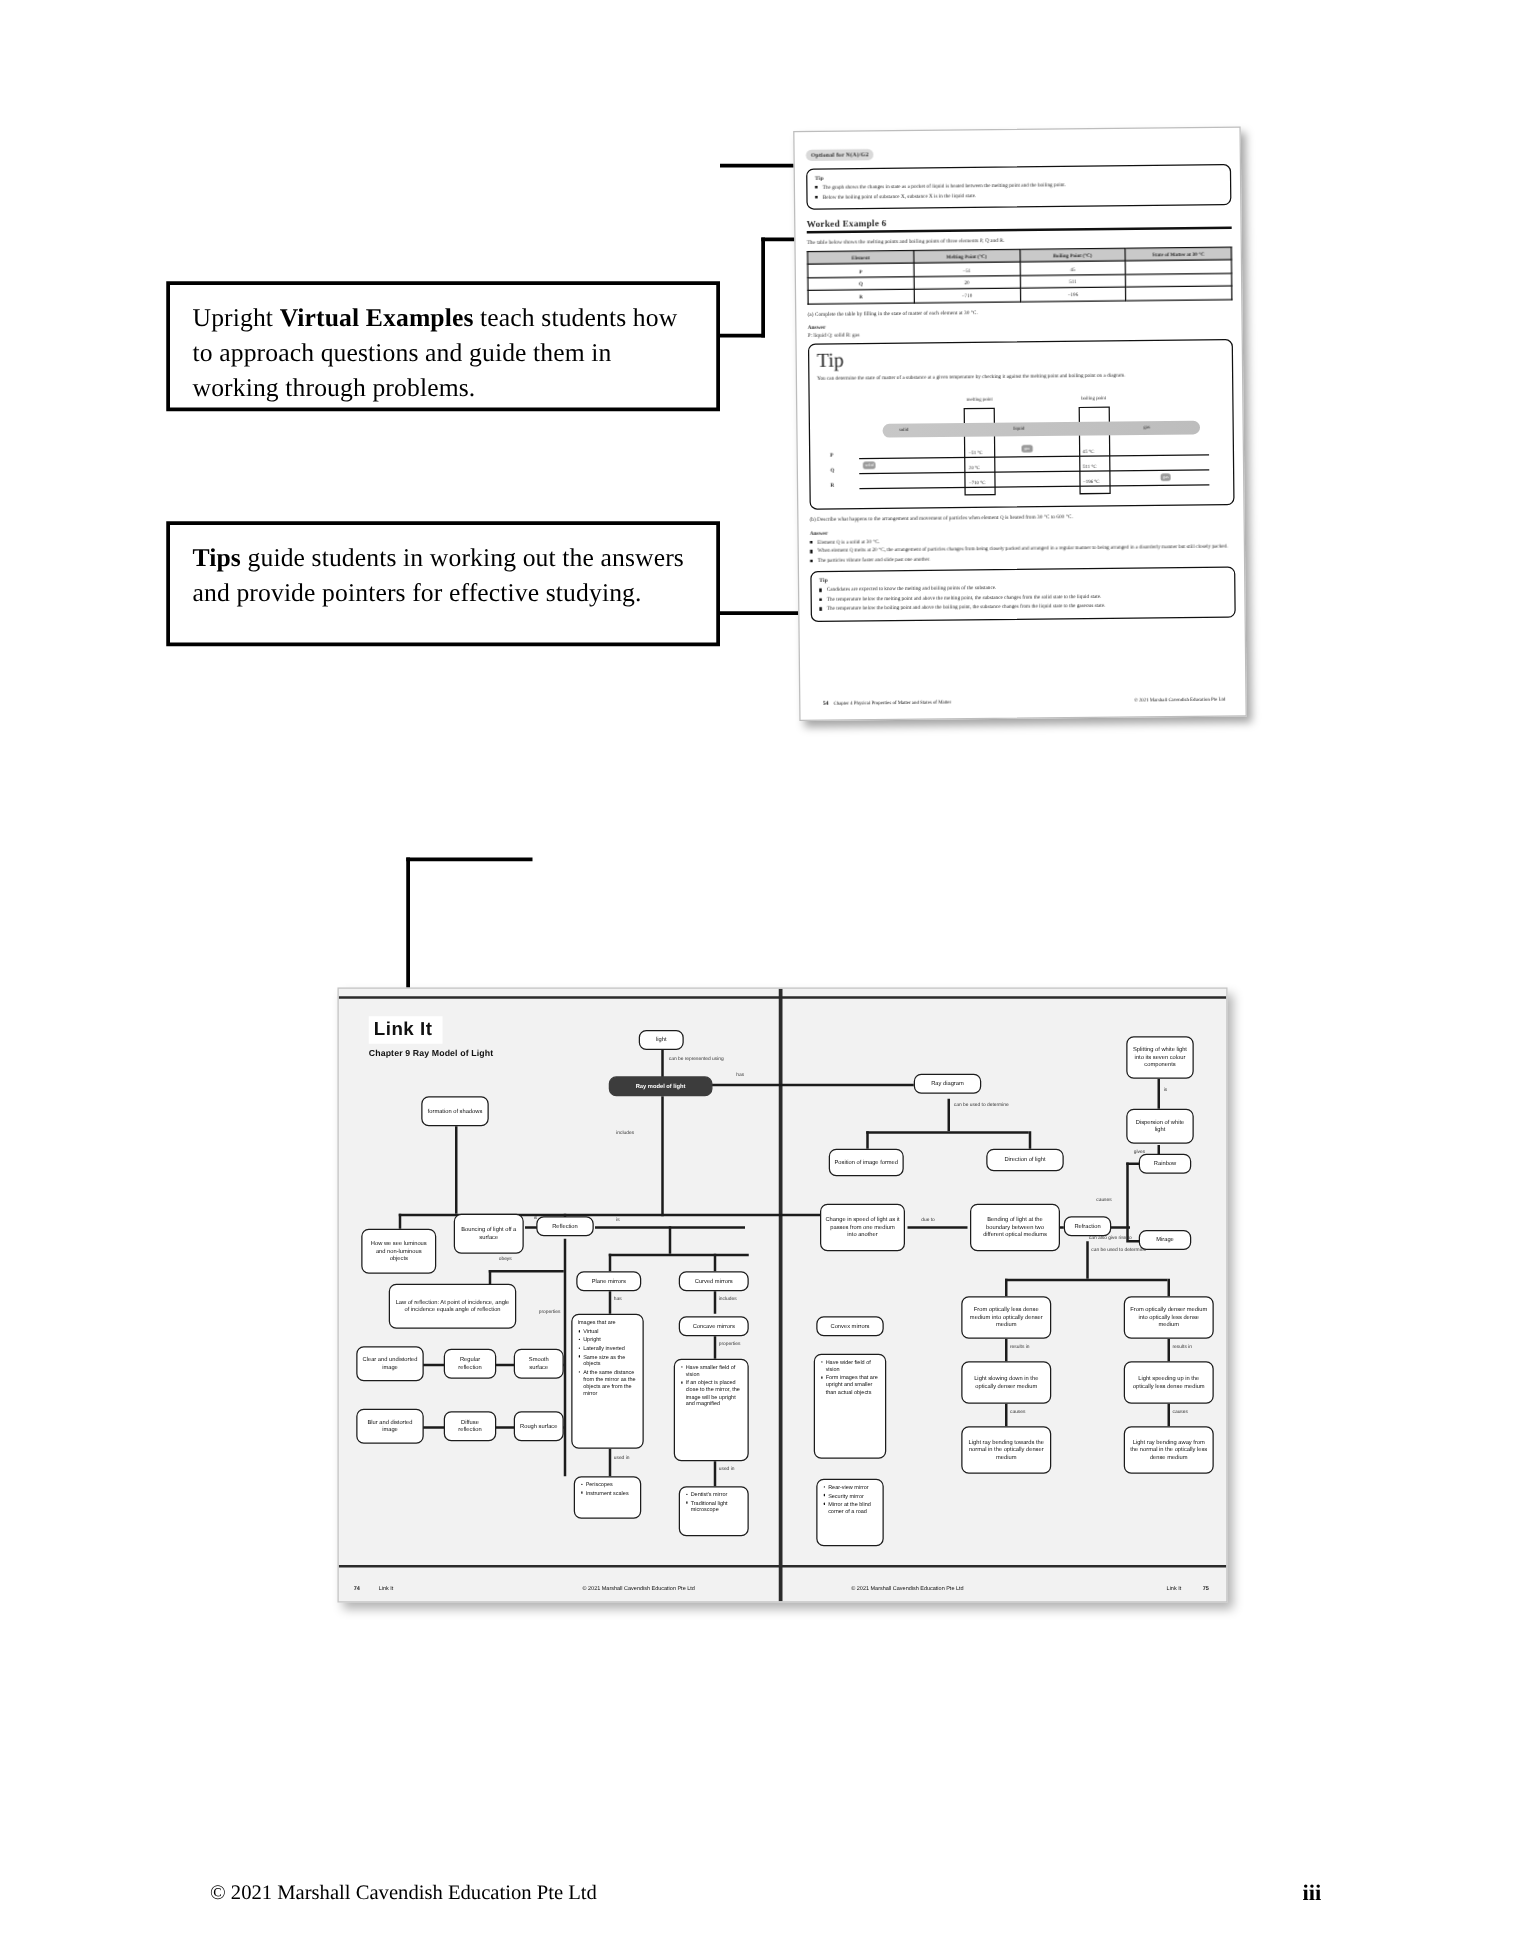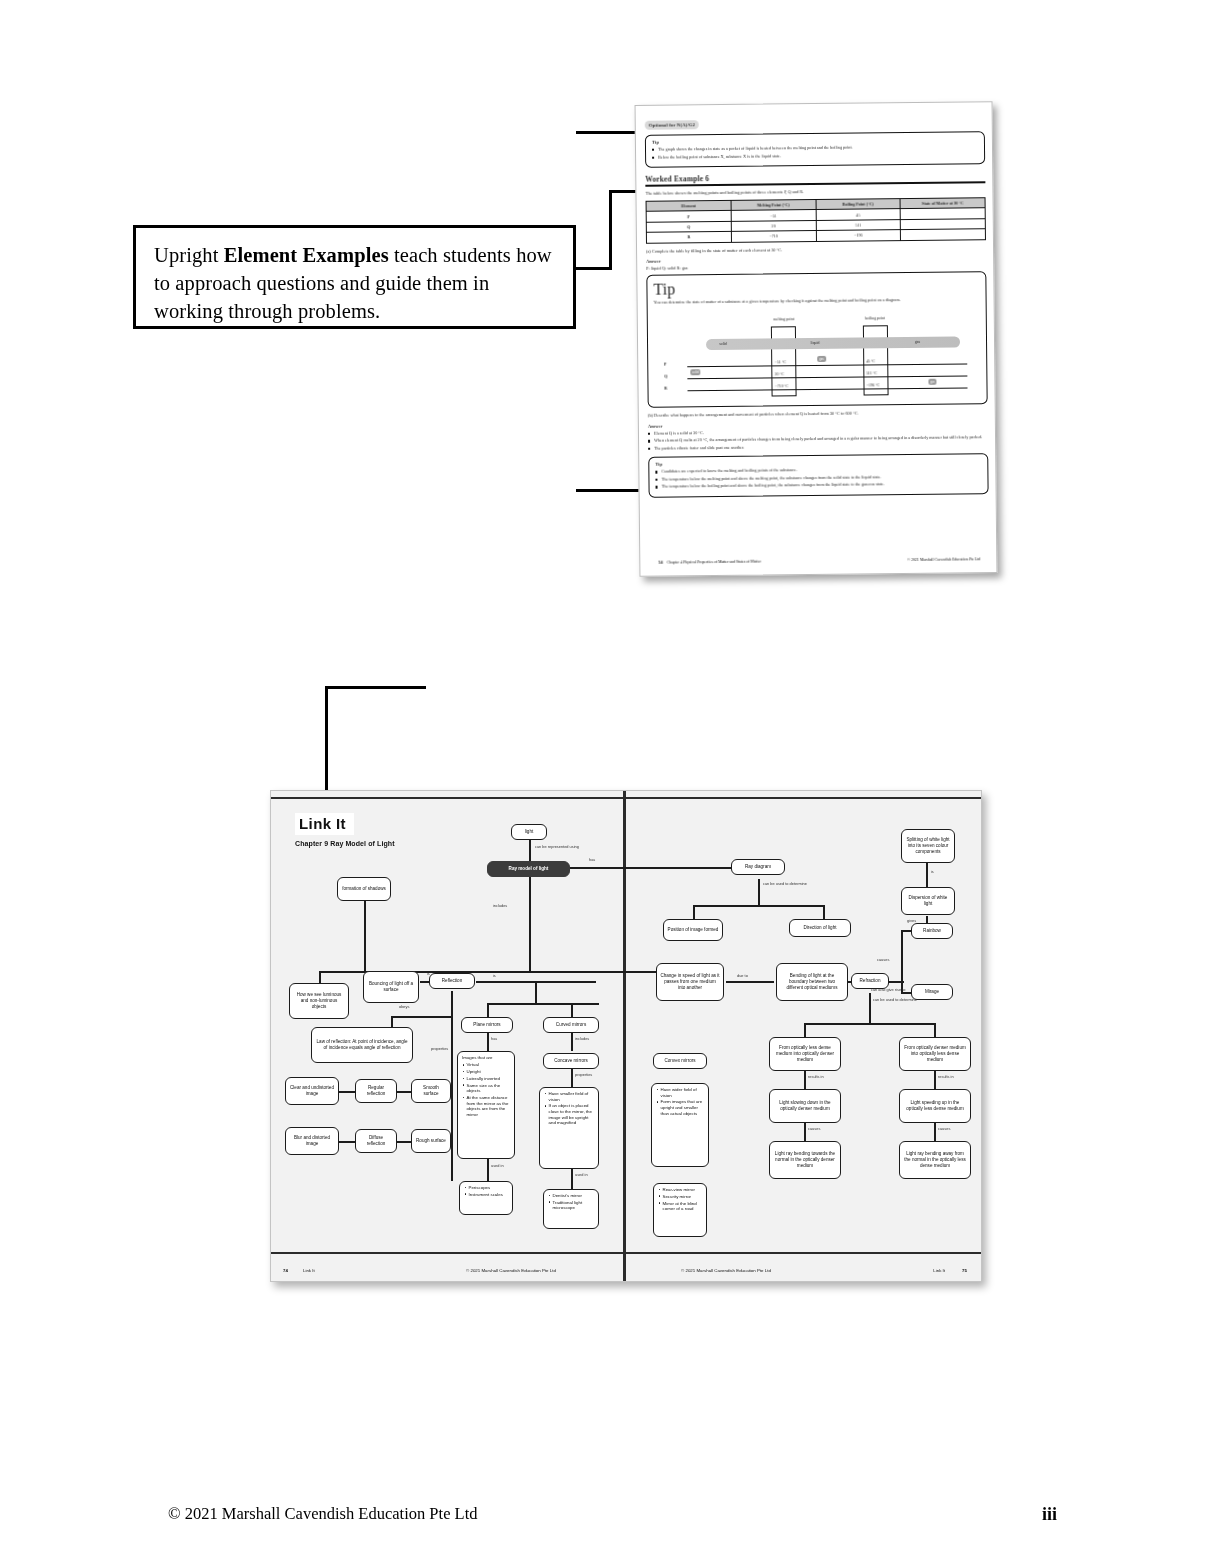--- a/index.html
+++ b/index.html
@@ -170,23 +170,26 @@
   }
   #doc-folio{font-weight:bold;font-size:18px;}
 </style>
 </head>
 <body>
 
 <div class="page">
 
 
   <div class="callout" id="callout-worked">
-    <span>Upright </span><b>Element Examples</b><span> teach students how to approach questions and guide them in working through problems.</span>
+    <span>Upright </span><b>Virtual Examples</b><span> teach students how to approach questions and guide them in working through problems.</span>
   </div>
 
+  <div class="callout" id="callout-tips">
+    <b>Tips</b><span> guide students in working out the answers and provide pointers for effective studying.</span>
+  </div>
 
 
   <div class="ln hln" style="left:576px;top:131px;width:69px;"></div>
   <div class="dot" style="left:641px;top:126px;"></div>
 
   <div class="ln hln" style="left:576px;top:267px;width:36px;"></div>
   <div class="ln vln" style="left:609px;top:190px;height:80px;"></div>
   <div class="ln hln" style="left:609px;top:190px;width:36px;"></div>
   <div class="dot" style="left:641px;top:185px;"></div>
 

